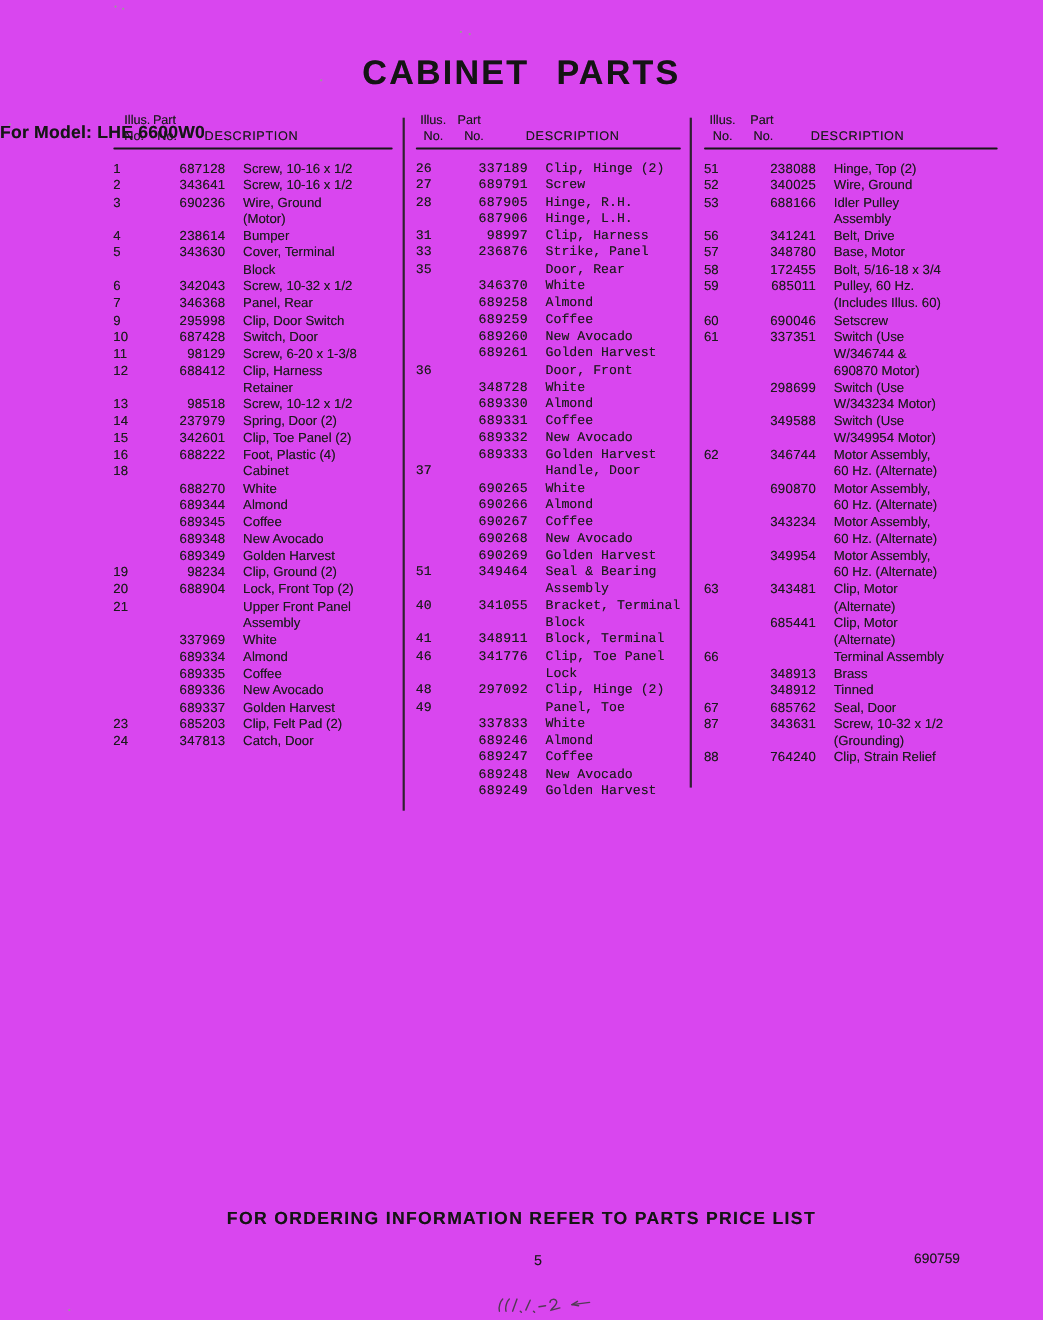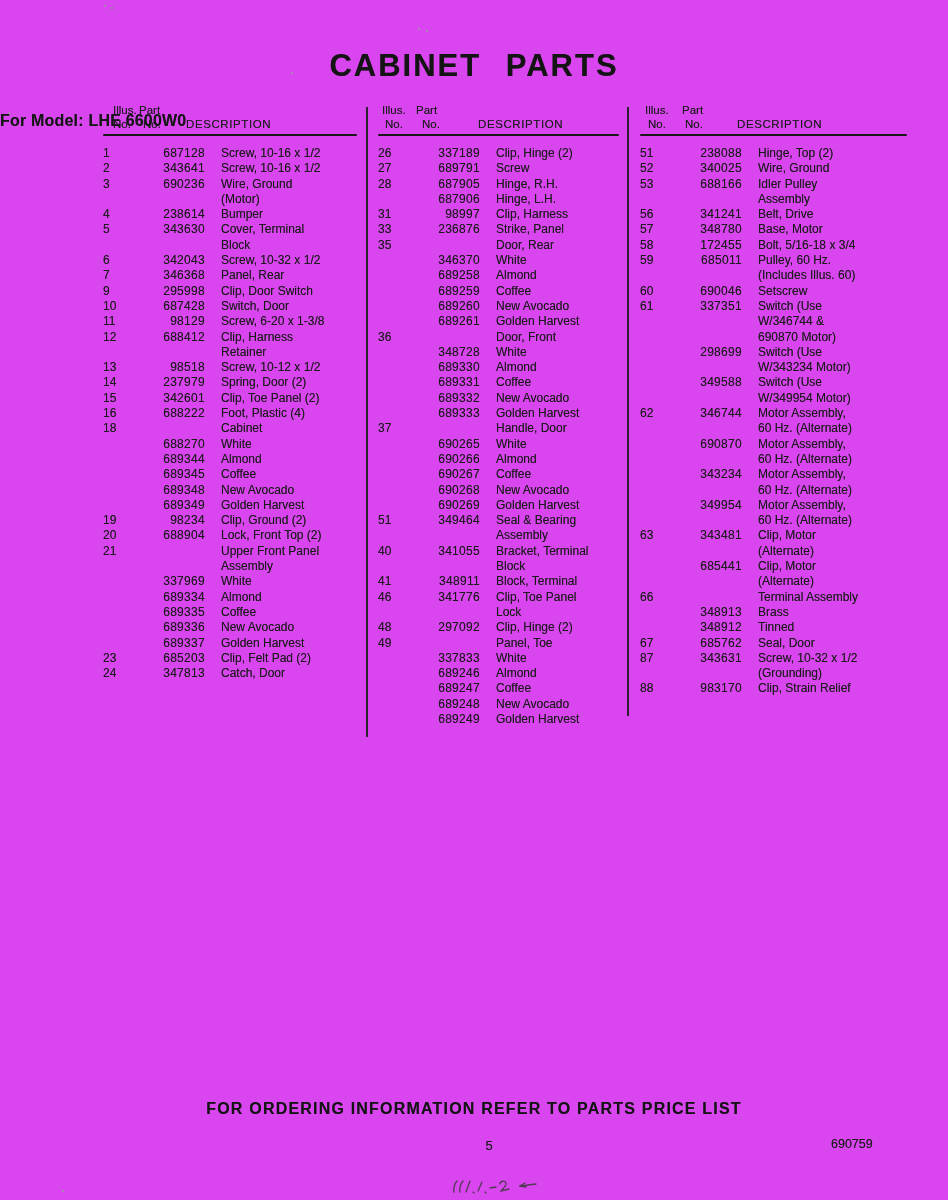--- a/index.html
+++ b/index.html
@@ -269,21 +269,21 @@
         <span class="ri">23</span>
         <span class="rp">685203</span>
         <span class="rd">Clip, Felt Pad (2)</span>
       </div>
       <div class="row">
         <span class="ri">24</span>
         <span class="rp">347813</span>
         <span class="rd">Catch, Door</span>
       </div>
     </div>
-  <div class="rows ink" style="left:378px;width:245px;">
+  <div class="rows ink" style="left:378px;width:245px;font-family:Liberation Mono, monospace;">
       <div class="row">
         <span class="ri">26</span>
         <span class="rp">337189</span>
         <span class="rd">Clip, Hinge (2)</span>
       </div>
       <div class="row">
         <span class="ri">27</span>
         <span class="rp">689791</span>
         <span class="rd">Screw</span>
       </div>
@@ -639,21 +639,21 @@
         <span class="rp">343631</span>
         <span class="rd">Screw, 10-32 x 1/2</span>
       </div>
       <div class="row">
         <span class="ri"></span>
         <span class="rp"></span>
         <span class="rd">(Grounding)</span>
       </div>
       <div class="row">
         <span class="ri">88</span>
-        <span class="rp">983170</span>
+        <span class="rp">764240</span>
         <span class="rd">Clip, Strain Relief</span>
       </div>
     </div>
 
   <div class="footer-note ink">FOR ORDERING INFORMATION REFER TO PARTS PRICE LIST</div>
   <div class="page-number ink">5</div>
   <div class="doc-number ink">690759</div>
 
   <svg class="scribble" width="120" height="22" viewBox="0 0 120 22">
     <g stroke="#3a3a3a" stroke-width="1.3" fill="none" stroke-linecap="round" opacity="0.85">

